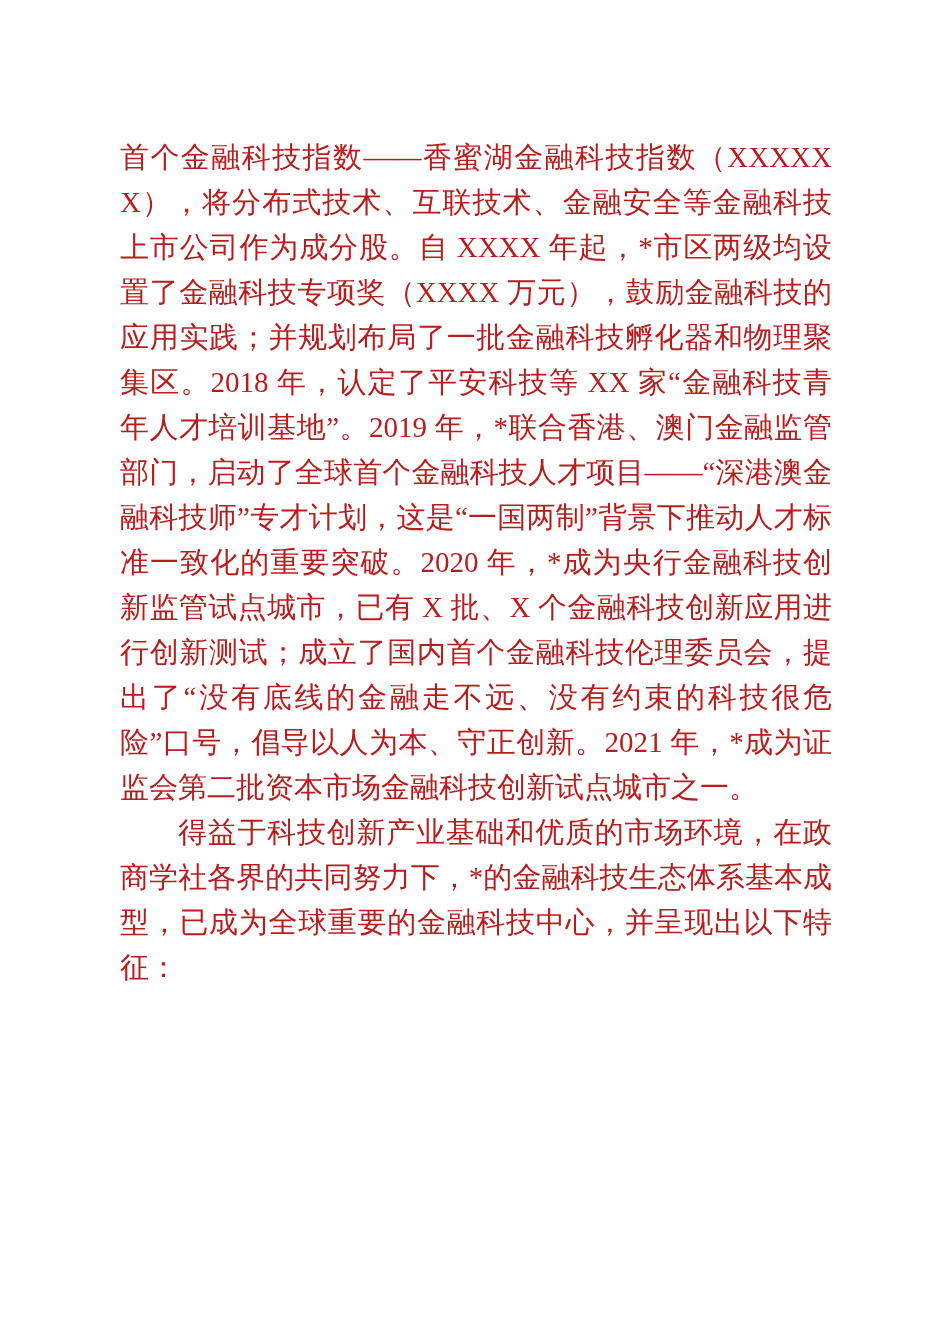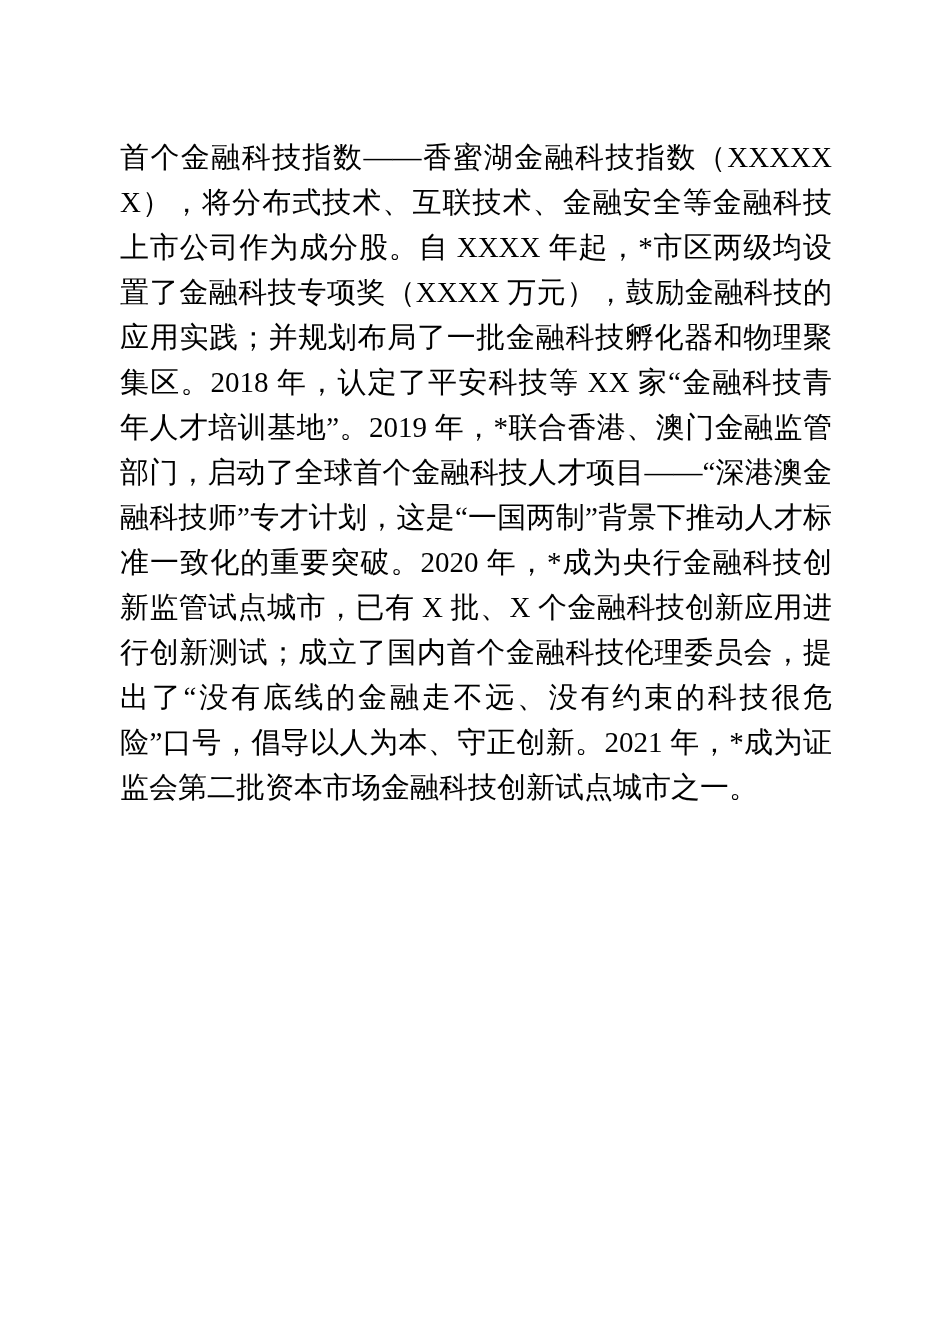--- a/index.html
+++ b/index.html
@@ -10,21 +10,21 @@
       overflow: hidden;
     }
     .doc-page {
       width: 950px;
       height: 1344px;
       background: #ffffff;
       padding: 135px 118px 0 120px;
       font-family: "Liberation Serif", "DejaVu Serif", serif;
       font-size: 29px;
       line-height: 45px;
-      color: #000000;
+      color: #b91c1c;
     }
     .para {
       text-align: justify;
       text-justify: inter-ideograph;
       word-break: break-all;
       margin: 0;
     }
     .para.indent {
       text-indent: 2em;
     }
@@ -32,15 +32,16 @@
       font-weight: bold;
     }
   </style>
 </head>
 <body>
 
 <div class="doc-page">
 
   <p class="para"><span>首个金融科技指数——香蜜湖金融科技指数（XXXXXX），将分布式技术、互联技术、金融安全等金融科技上市公司作为成分股。自 XXXX 年起，*市区两级均设置了金融科技专项奖（XXXX 万元），鼓励金融科技的应用实践；并规划布局了一批金融科技孵化器和物理聚集区。2018 年，认定了平安科技等 XX 家“金融科技青年人才培训基地”。2019 年，*联合香港、澳门金融监管部门，启动了全球首个金融科技人才项目——“深港澳金融科技师”专才计划，这是“一国两制”背景下推动人才标准一致化的重要突破。2020 年，*成为央行金融科技创新监管试点城市，已有 X 批、X 个金融科技创新应用进行创新测试；成立了国内首个金融科技伦理委员会，提出了“没有底线的金融走不远、没有约束的科技很危险”口号，倡导以人为本、守正创新。2021 年，*成为证监会第二批资本市场金融科技创新试点城市之一。</span></p>
 
+  <p class="para indent"><span>得益于科技创新产业基础和优质的市场环境，在政商学社各界的共同努力下，*的金融科技生态体系基本成型，已成为全球重要的金融科技中心，并呈现出以下特征：</span></p>
 
 
 </div>
 
 </body></html>

